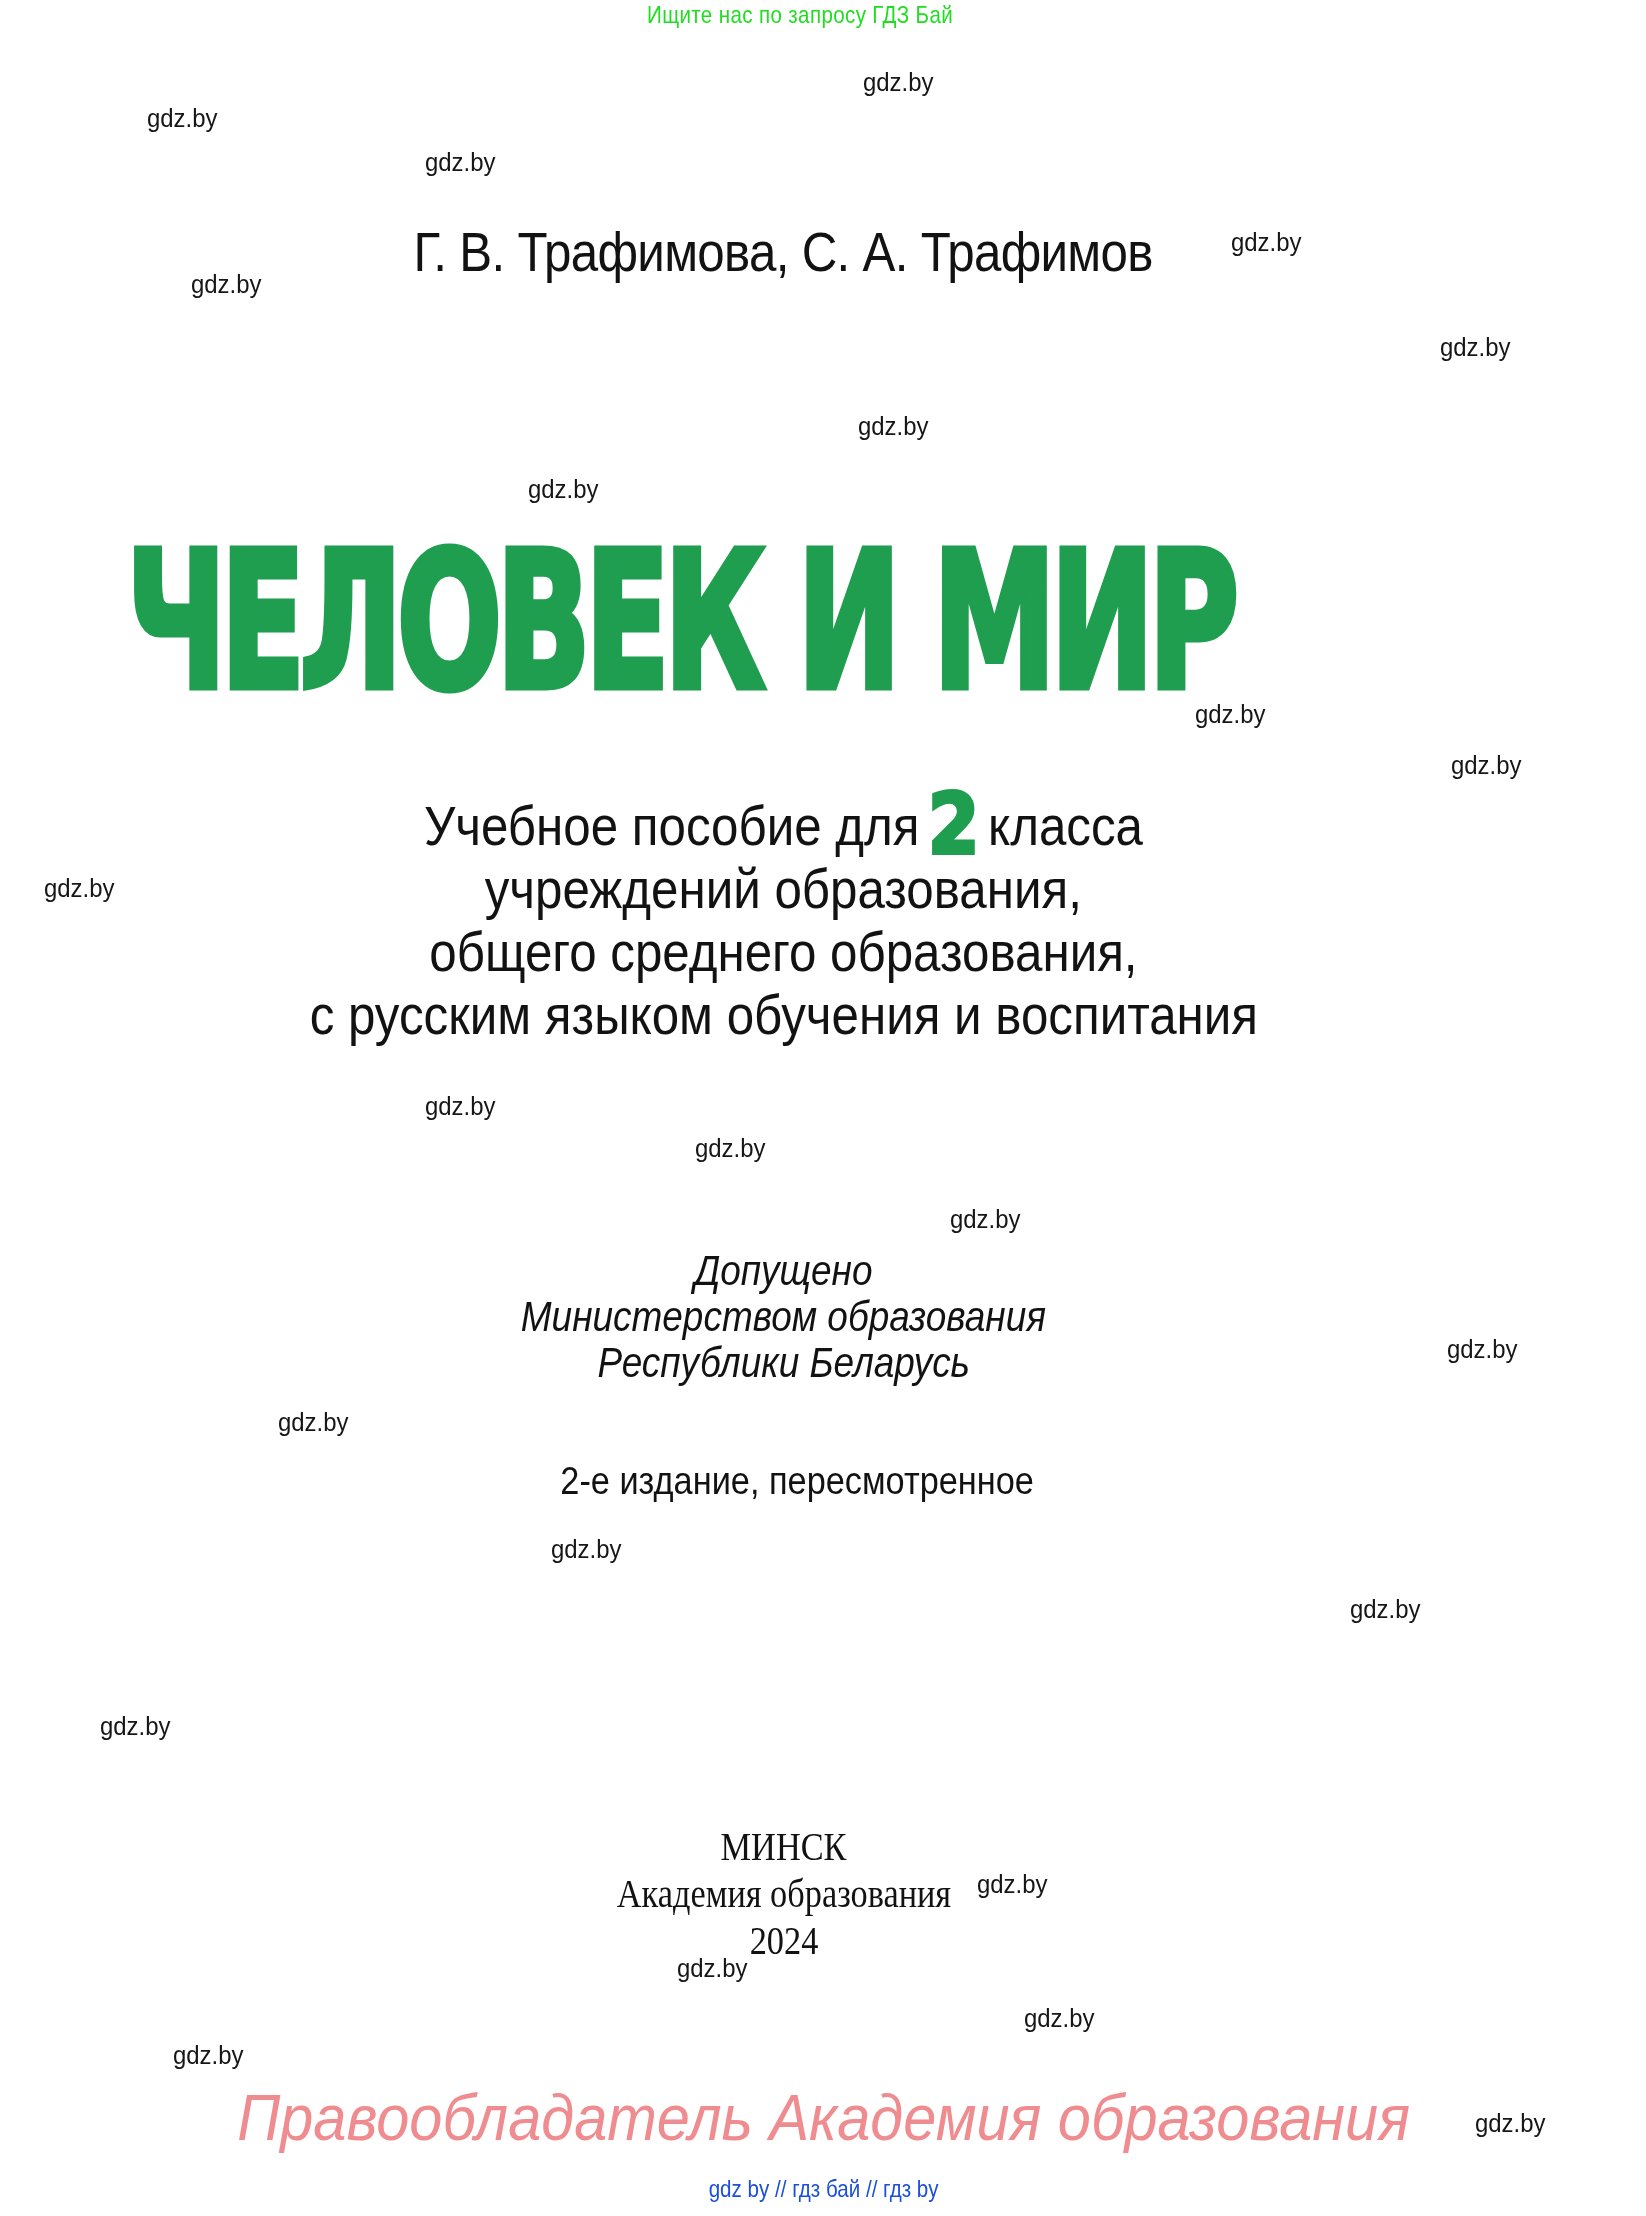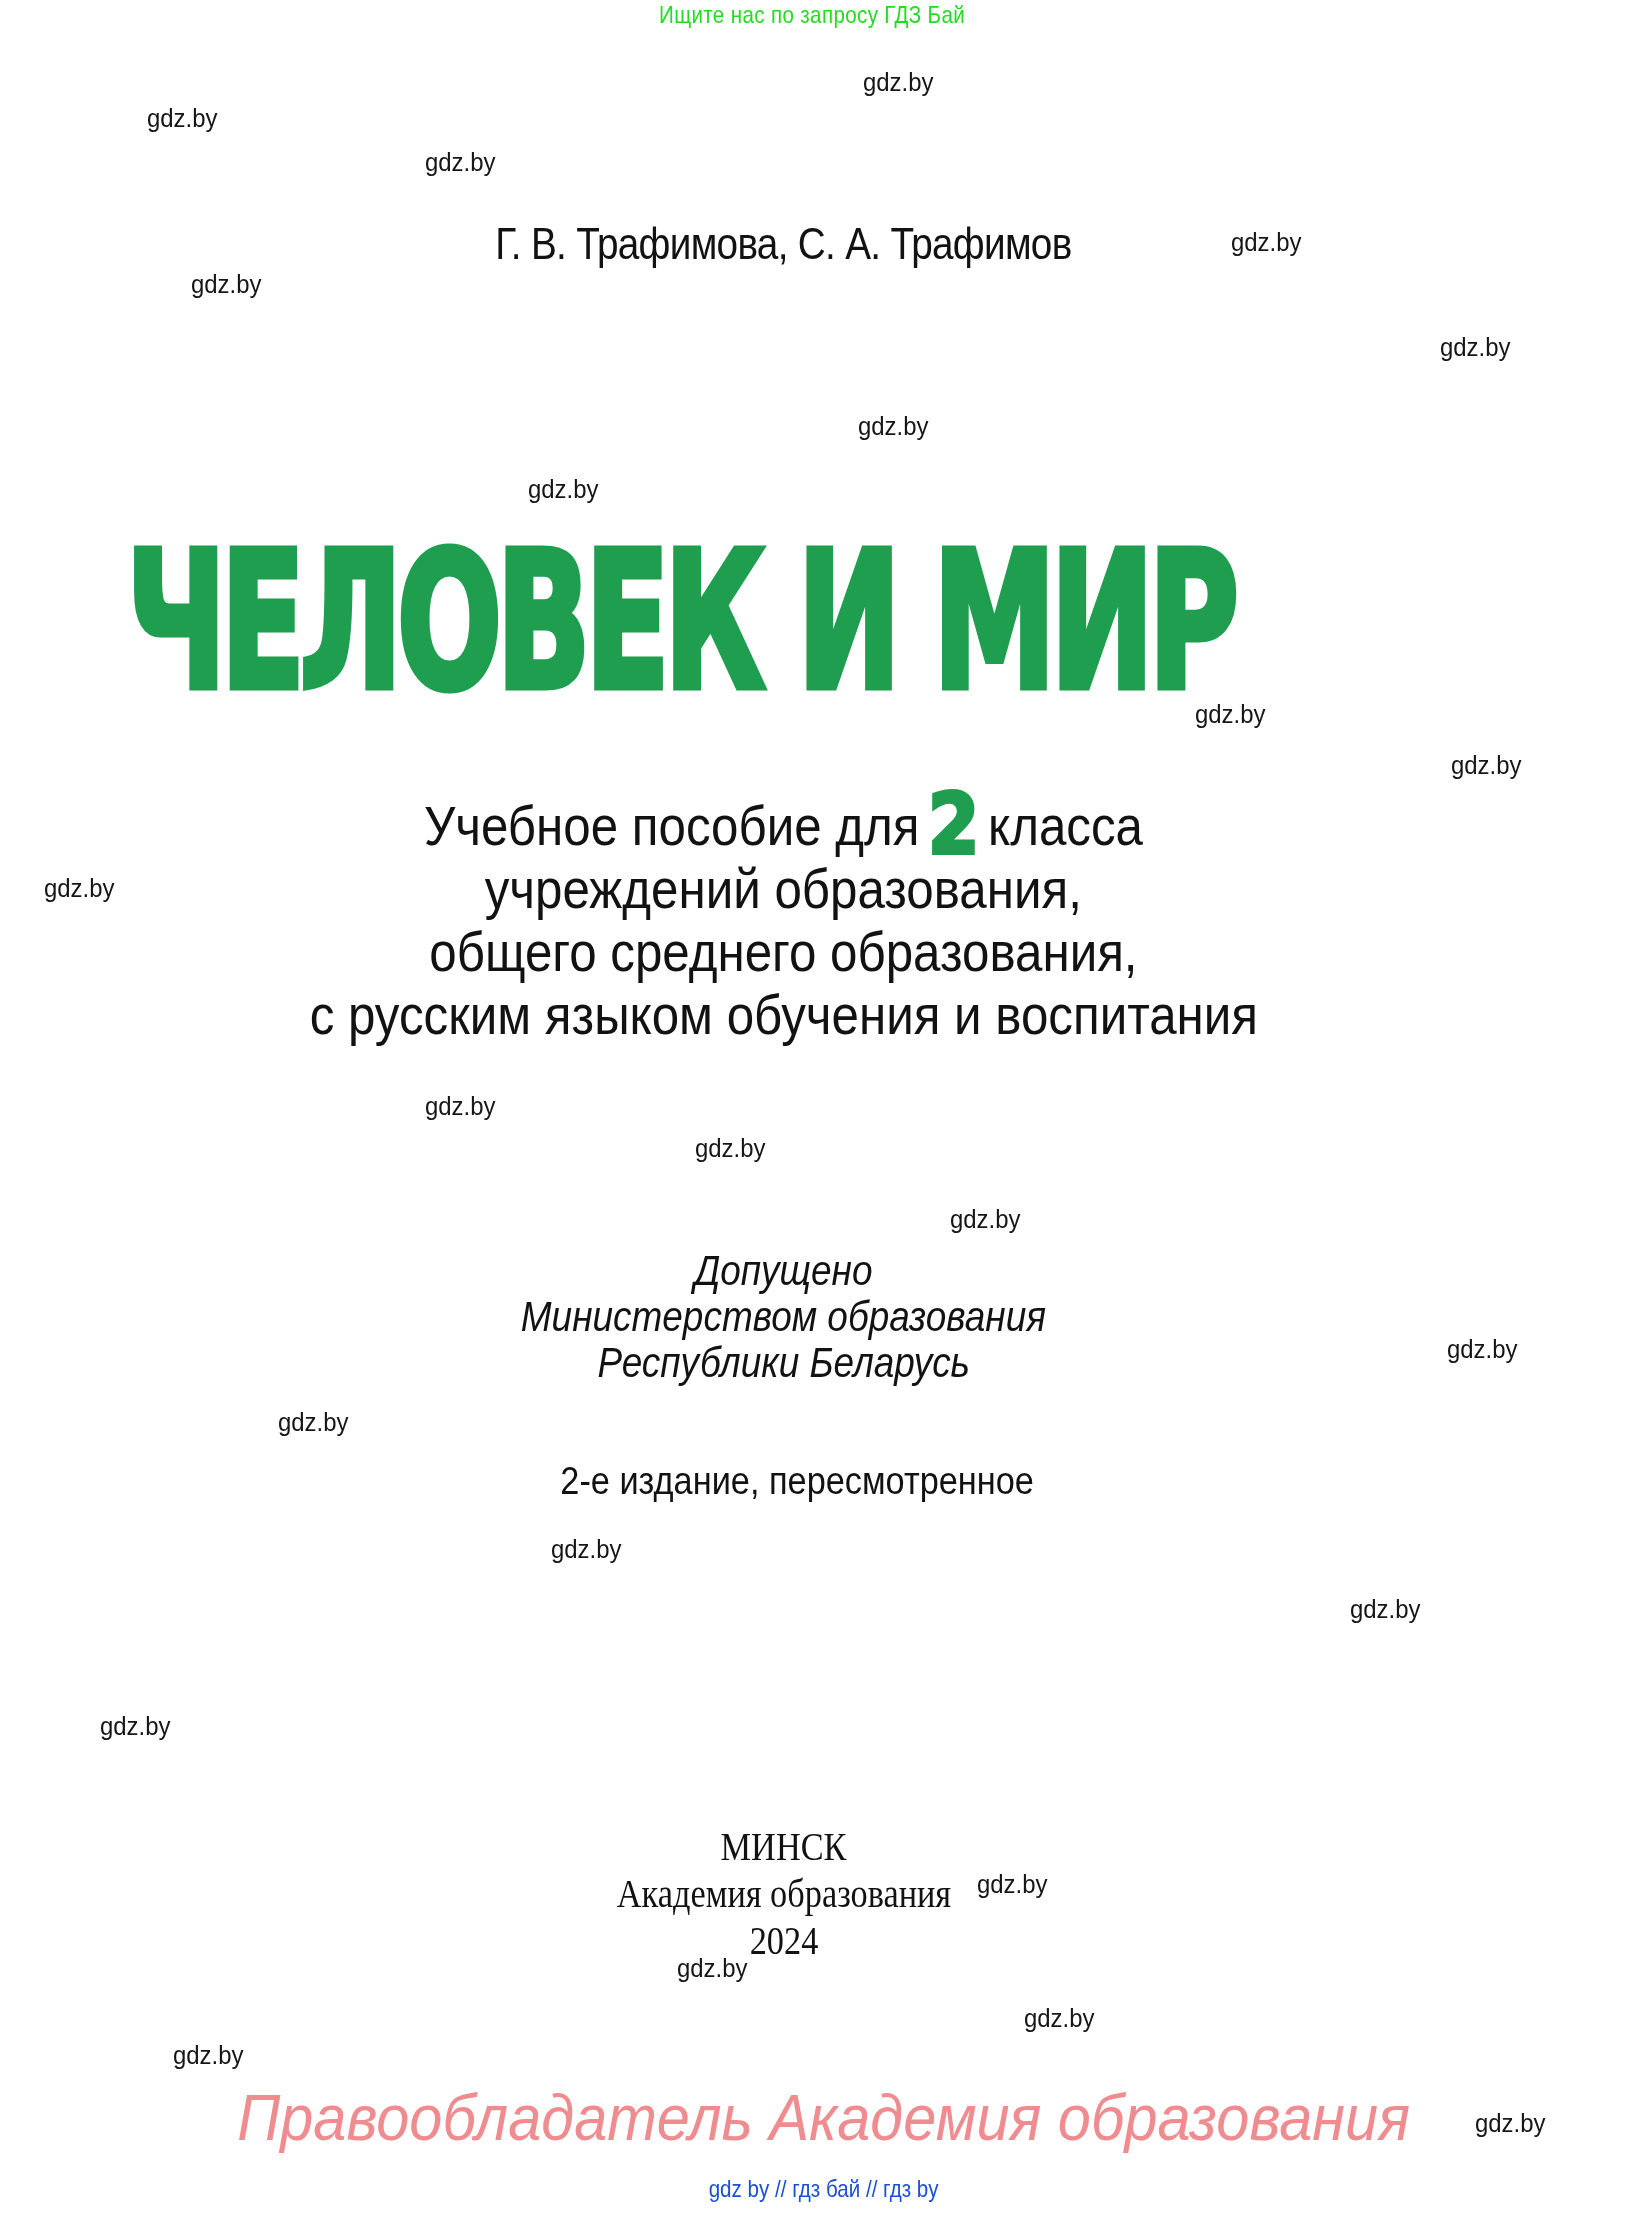--- a/index.html
+++ b/index.html
@@ -9,24 +9,24 @@
     font-family:"Liberation Sans", sans-serif;
     color:#121212;
   }
   .abs{position:absolute;}
   .center-block{position:absolute;left:0;width:1567px;text-align:center;white-space:nowrap;}
   .full-center{position:absolute;left:0;width:1647px;text-align:center;white-space:nowrap;}
   .cond{display:inline-block;transform:scaleX(0.88);transform-origin:50% 50%;white-space:nowrap;}
   .cond-left{display:inline-block;transform:scaleX(0.88);transform-origin:0 50%;white-space:nowrap;}
 
   
-  .promo{top:1.6px;left:647px;font-size:23.4px;letter-spacing:0.4px;color:var(--bright_green);margin-left:12px;}
+  .promo{top:1.6px;left:647px;font-size:23.4px;letter-spacing:0.4px;color:var(--bright_green);}
 
   
-  .authors{top:219px;font-size:44px;letter-spacing:-0.8px;}
+  .authors{top:219px;font-size:56px;letter-spacing:-0.8px;}
 
   
   .title-wrap{position:absolute;left:211px;top:545px;width:1128px;height:155px;
     display:flex;align-items:center;justify-content:flex-end;}
   .title-text{
     font-family:"DejaVu Sans", sans-serif;
     font-size:147px;font-weight:900;line-height:1;letter-spacing:-6.4px;
     color:var(--title_green);
     -webkit-text-stroke:5.6px var(--title_green);
     transform:scale(0.84,1.28);transform-origin:50% 50%;

